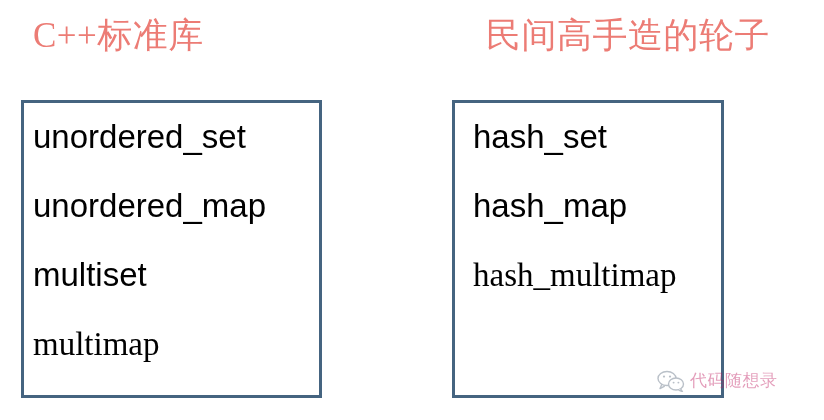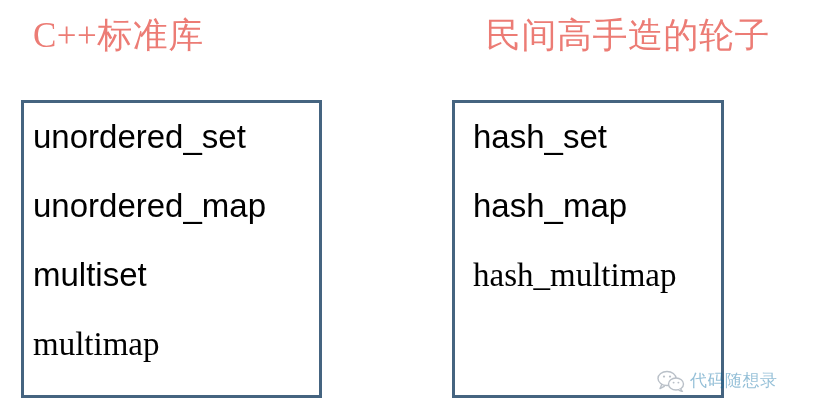--- a/index.html
+++ b/index.html
@@ -84,21 +84,21 @@
     pointer-events: none;
   }
   #watermark .wm-icon {
     width: 28px;
     height: 22px;
     display: block;
   }
   #watermark .wm-text {
     font-size: 17px;
     line-height: 22px;
-    color: #0369a1;
+    color: #be185d;
     letter-spacing: 0.5px;
     white-space: nowrap;
     font-family: "Liberation Sans", "DejaVu Sans", sans-serif;
   }
 </style>
 </head>
 <body>
 
 <div id="canvas">
 

